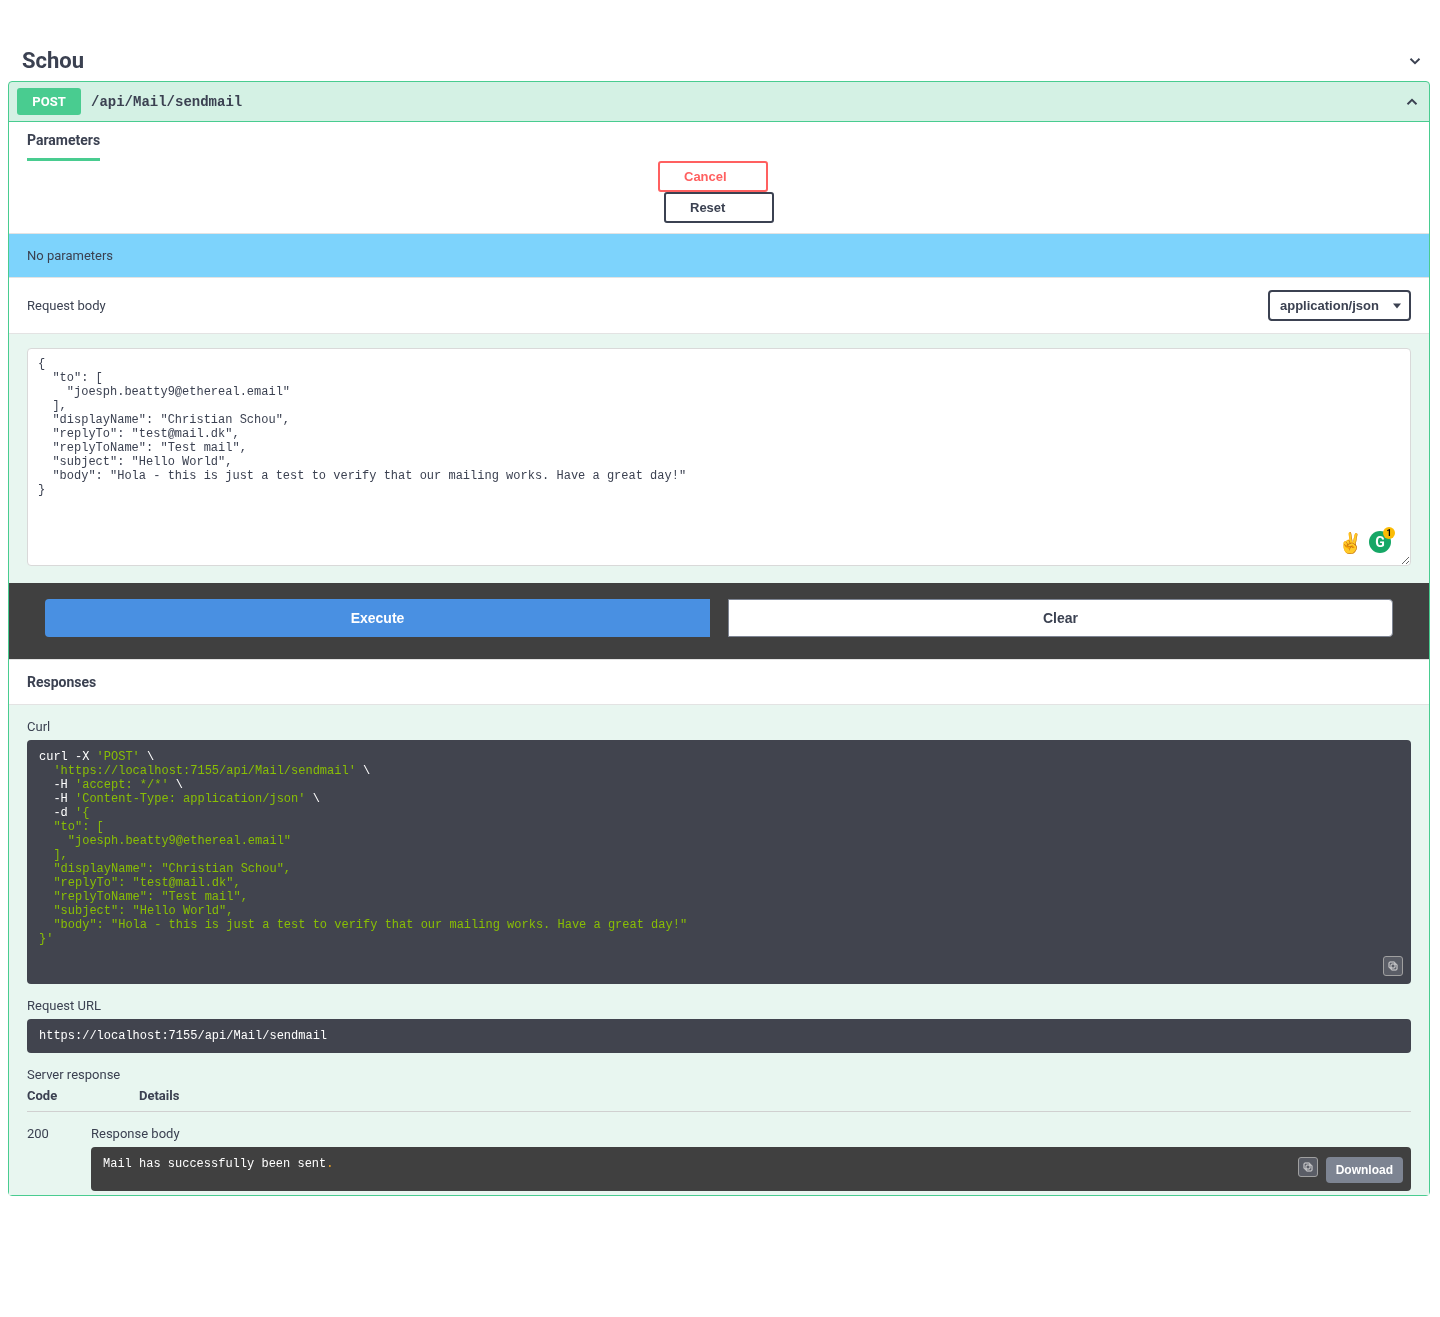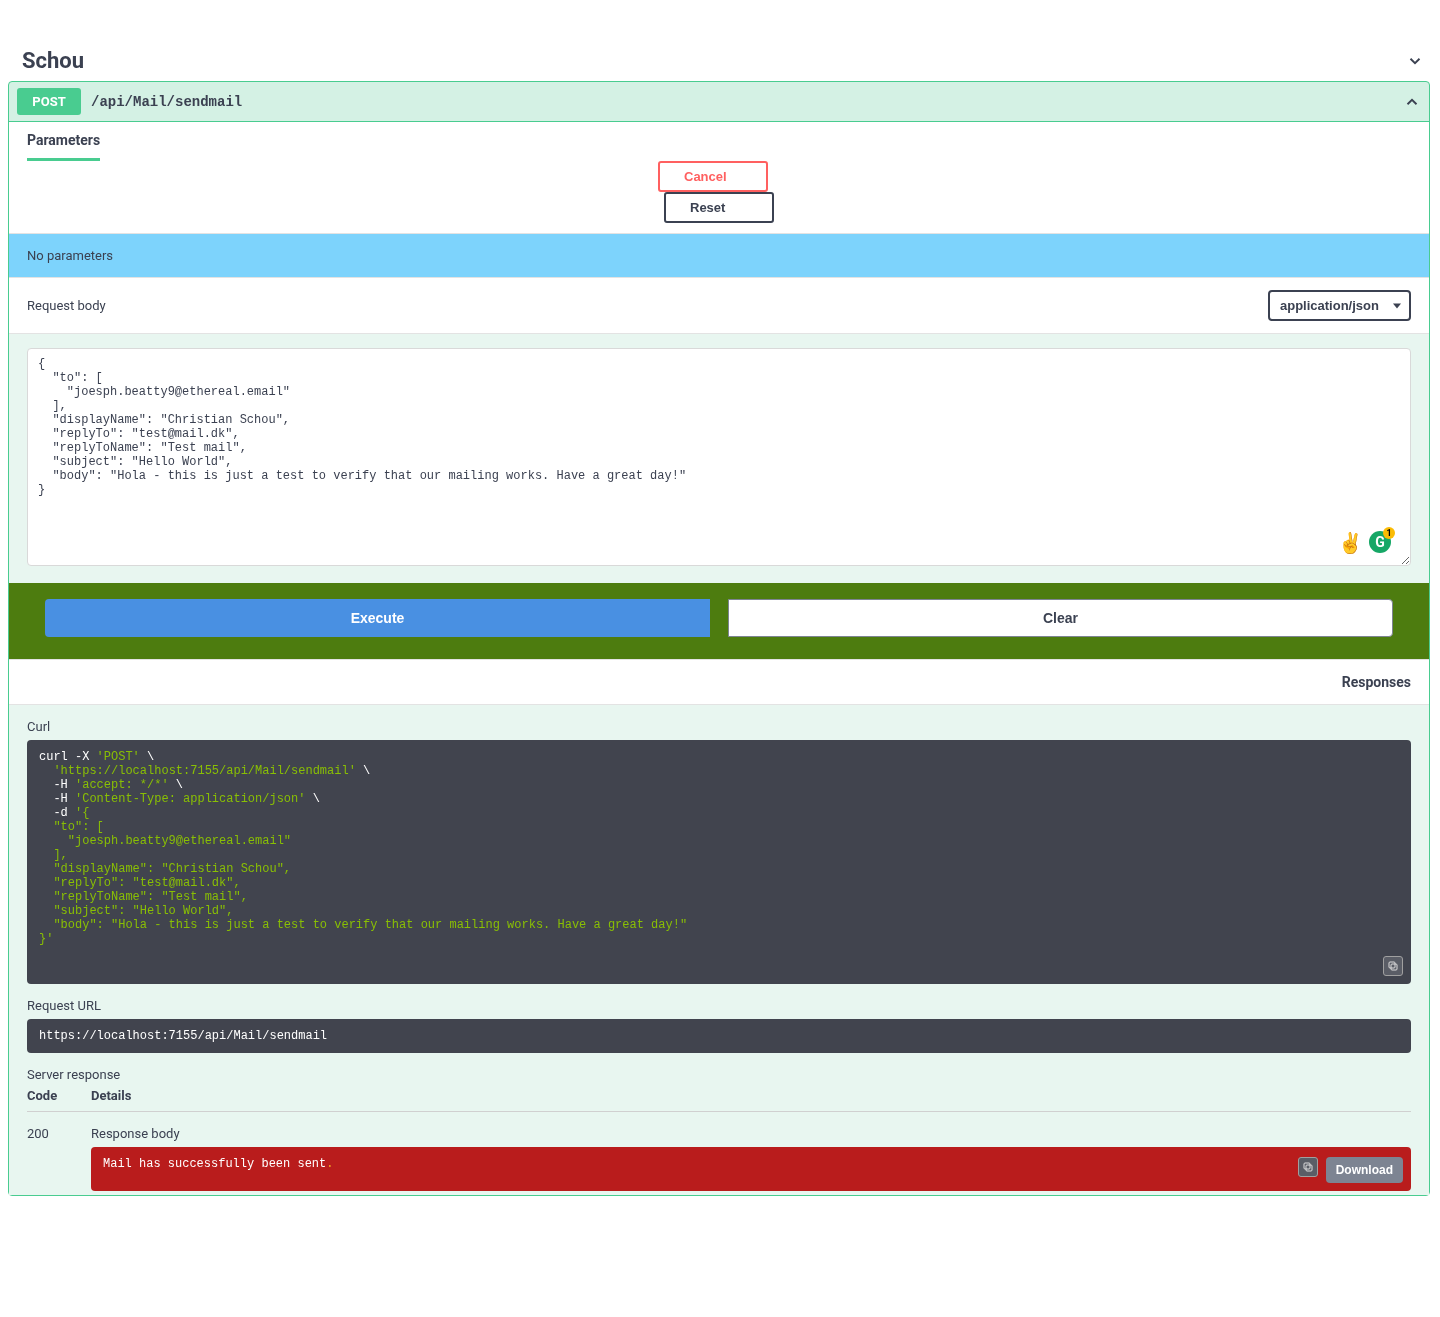--- a/index.html
+++ b/index.html
@@ -39,42 +39,42 @@
 .select-wrap::after { content: ""; position: absolute; right: 10px; top: 50%; width: 0; height: 0; border-left: 4px solid transparent; border-right: 4px solid transparent; border-top: 5px solid #3b4151; transform: translateY(-50%); pointer-events: none; }
 
 .body-editor-wrap { padding: 14px 18px; background: #e8f6f0; }
 .body-editor { width: 100%; min-height: 218px; border: 1px solid #d9d9d9; border-radius: 4px; background: #fff; font-family: "Courier New", monospace; font-size: 12px; color: #3b4151; padding: 8px 10px; resize: vertical; outline: none; }
 .editor-overlay { position: relative; }
 .overlay-icons { position: absolute; right: 20px; bottom: 14px; display: flex; gap: 6px; font-size: 20px; pointer-events: none; }
 .gemoji-peace { filter: none; }
 .g-icon { width:22px; height:22px; border-radius:50%; background:#16a766; color:#fff; font-weight:700; display:inline-flex; align-items:center; justify-content:center; font-size:14px; position:relative; }
 .g-icon sup { position:absolute; top:-4px; right:-4px; background:#fbbc05; color:#000; font-size:9px; width:12px; height:12px; border-radius:50%; display:flex; align-items:center; justify-content:center; }
 
-.exec-row { padding: 16px 36px 22px; display: flex; gap: 18px; background: #4d7c0f; }
+.exec-row { padding: 16px 36px 22px; display: flex; gap: 18px; background: #404040; }
 .btn-execute { flex: 1 1 50%; background: #4990e2; color: #fff; border: none; font-weight: 700; font-size: 14px; padding: 10px 0; border-radius: 4px 0 0 4px; cursor: pointer; }
 .btn-clear { flex: 1 1 50%; background: #fff; color: #3b4151; border: 1px solid #7d8492; font-weight: 700; font-size: 14px; padding: 10px 0; border-radius: 0 4px 4px 0; cursor: pointer; }
 
-.responses-header { padding: 14px 18px; font-weight: 700; font-size: 14px; color: #3b4151; background: #fff; border-top: 1px solid #e3e3e3; border-bottom: 1px solid #e3e3e3; text-align: right; }
+.responses-header { padding: 14px 18px; font-weight: 700; font-size: 14px; color: #3b4151; background: #fff; border-top: 1px solid #e3e3e3; border-bottom: 1px solid #e3e3e3; }
 
 .response-section { padding: 14px 18px 0; background: #e8f6f0; }
 .section-label { font-size: 13px; color: #3b4151; margin-bottom: 6px; }
 .code-block { background: #41444e; color: #fff; font-family: "Courier New", monospace; font-size: 12px; padding: 10px 12px; border-radius: 4px; white-space: pre; overflow-x: auto; position: relative; margin-bottom: 14px; }
 .code-block .k-green { color: #89bf04; }
 
 .copy-icon { position: absolute; right: 8px; bottom: 8px; width: 20px; height: 20px; border:1px solid #a0a0a0; border-radius:3px; background:#5a5d66; cursor:pointer; display:flex; align-items:center; justify-content:center; }
 .copy-icon svg { width:12px; height:12px; fill:#ddd; }
 
 .resp-table { width: 100%; }
-.resp-table-head { display: flex; border-bottom: 1px solid #d0d0d0; padding: 0 0 8px; margin-top: 4px; }
+.resp-table-head { display: flex; border-bottom: 1px solid #d0d0d0; padding: 0 0 8px; margin-top: 4px; gap: 48px; }
 .col-code { width: 64px; font-weight: 700; font-size: 13px; }
 .col-details { flex: 1; font-weight: 700; font-size: 13px; }
 .resp-row { display: flex; padding: 14px 0 4px; }
 .code-val { width: 64px; font-size: 13px; color: #3b4151; }
 .details-col { flex: 1; }
-.resp-body-block { background: #b91c1c; color: #fff; font-family: "Courier New", monospace; font-size: 12px; padding: 10px 12px; border-radius: 4px; position: relative; margin-top: 6px; min-height: 44px; }
+.resp-body-block { background: #404040; color: #fff; font-family: "Courier New", monospace; font-size: 12px; padding: 10px 12px; border-radius: 4px; position: relative; margin-top: 6px; min-height: 44px; }
 .resp-body-actions { position: absolute; right: 8px; bottom: 8px; display: flex; gap: 8px; }
 .btn-download { background: #7d8492; color:#fff; border:none; font-weight:700; font-size:12px; padding:6px 10px; border-radius:4px; cursor:pointer; }
 .punct-orange { color: #f5a623; }
 </style>
 </head>
 <body>
 
 <div class="container">
 
   <div class="tag-section">

